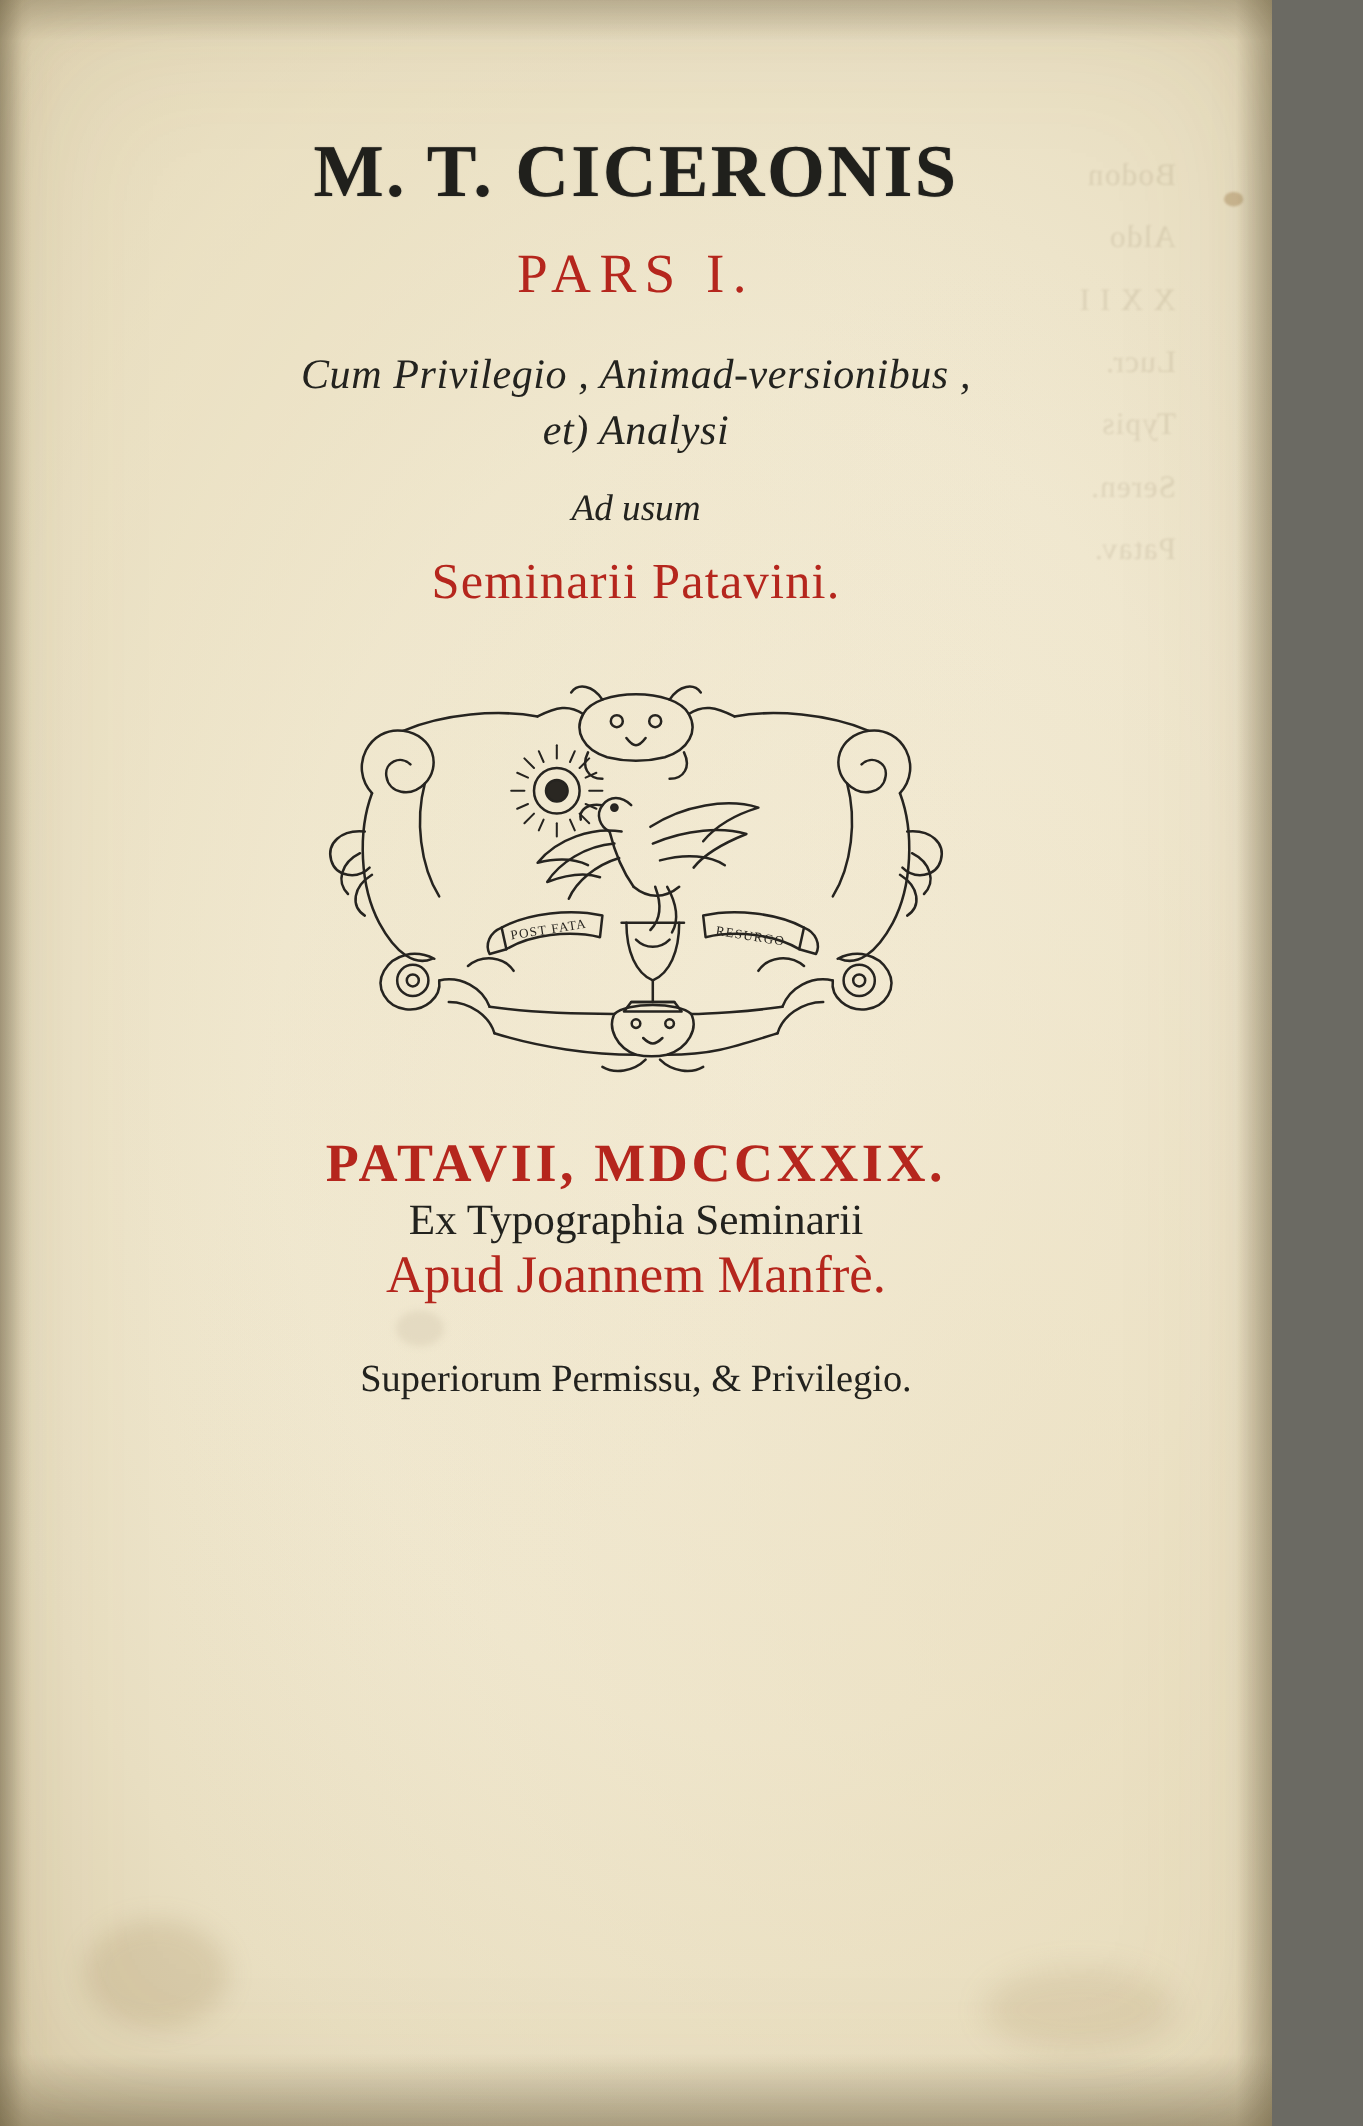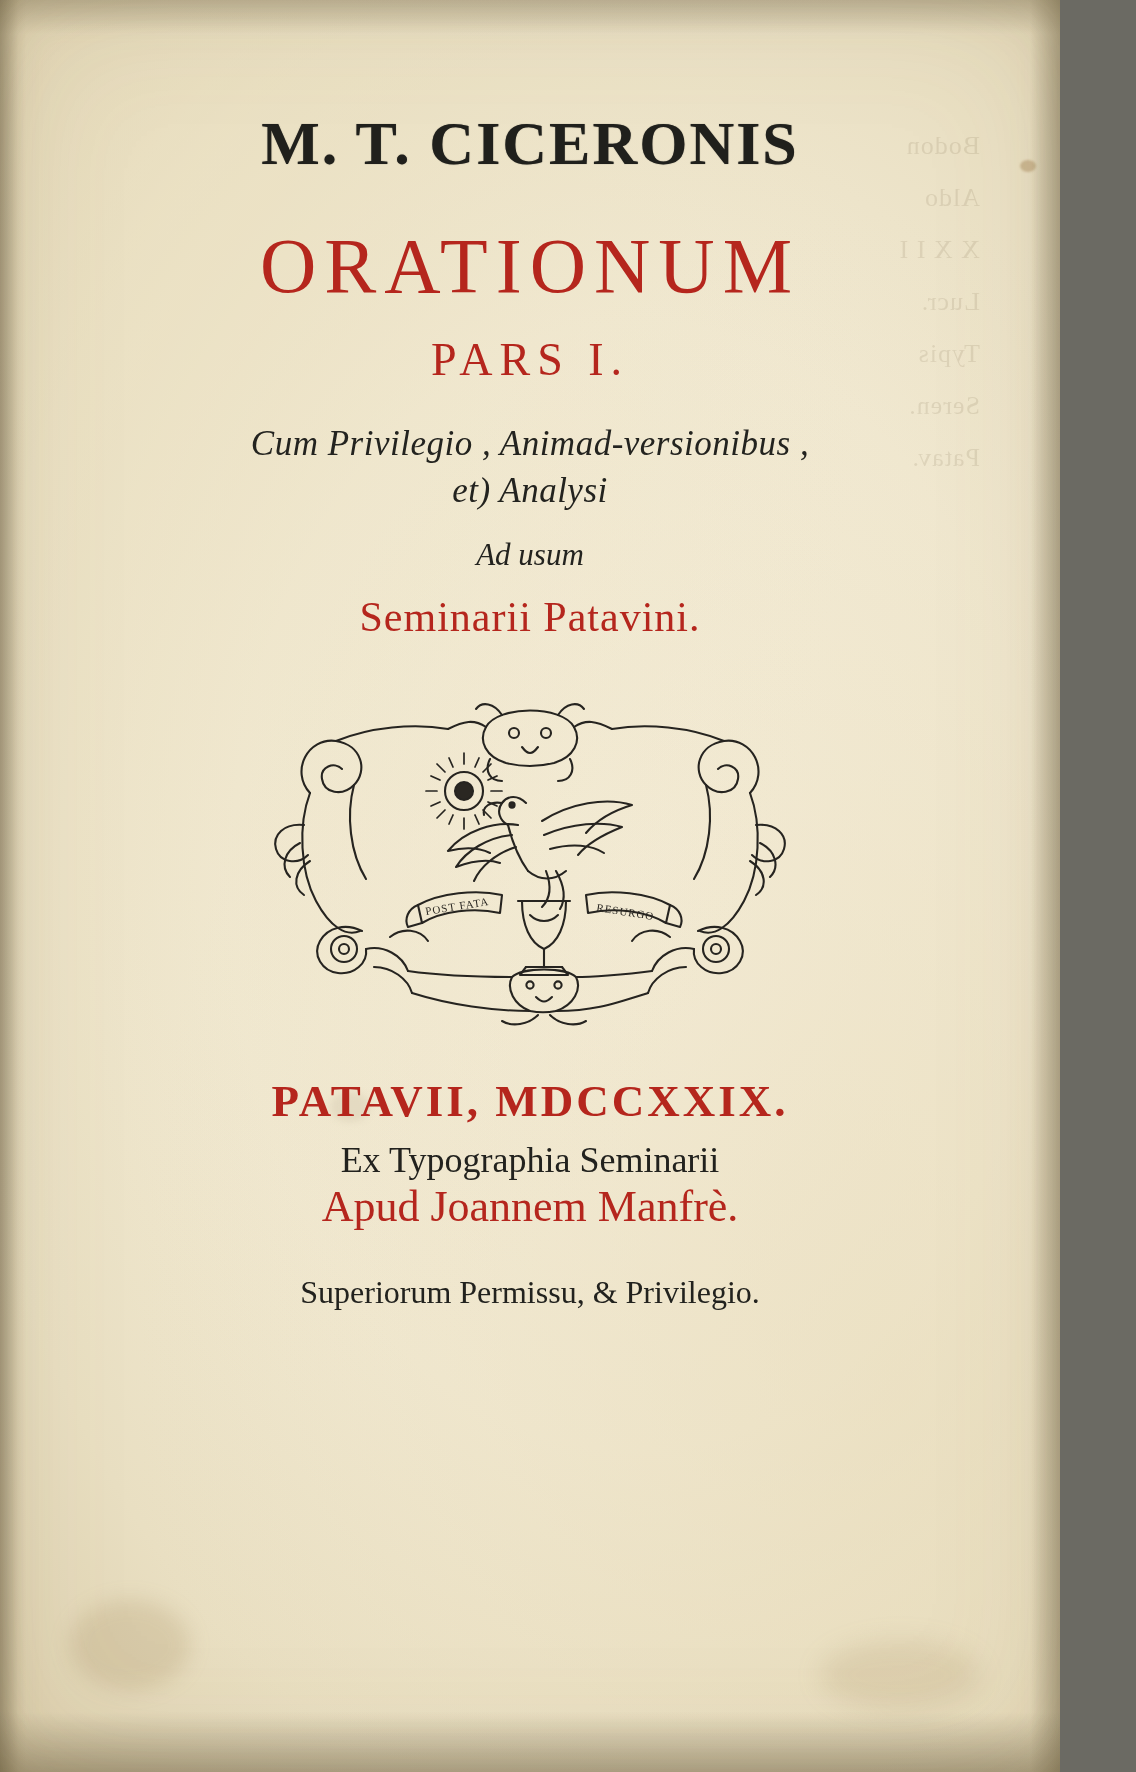--- a/index.html
+++ b/index.html
@@ -149,21 +149,21 @@
 
   .imprint-place {
     margin-top: 40px;
     font-size: 45px;
     letter-spacing: 3px;
     color: #b5261d;
     font-family: "Liberation Serif", serif;
     font-weight: 600;
   }
   .imprint-press {
-    margin-top: 12px;
+    margin-top: 0;
     font-size: 36px;
     color: #22221e;
     font-family: "Liberation Serif", serif;
   }
   .imprint-printer {
     margin-top: 0;
     font-size: 44px;
     color: #b5261d;
     font-family: "Liberation Serif", serif;
   }
@@ -194,21 +194,20 @@
   <div class="stain" style="left:1062px; top:430px; width:10px; height:9px; background:rgba(150,110,55,0.3); filter:blur(1px);"></div>
   <div class="stain" style="left:1090px; top:1020px; width:14px; height:30px; background:rgba(160,120,60,0.28); filter:blur(2px);"></div>
   <div class="stain" style="left:330px; top:1092px; width:40px; height:30px; background:rgba(225,215,190,0.8); filter:blur(3px);"></div>
   <div class="stain" style="left:70px; top:1600px; width:120px; height:90px; background:rgba(150,120,70,0.18); filter:blur(10px);"></div>
   <div class="stain" style="left:820px; top:1640px; width:160px; height:70px; background:rgba(150,120,70,0.14); filter:blur(12px);"></div>
 
   <div class="content">
 
     <div class="line-title ink-soft">M. T. CICERONIS</div>
 
-    <div class="line-orationum ink-soft">ORATIONUM</div>
 
     <div class="line-pars ink-soft">PARS I.</div>
 
     <div class="italic-block">
       <div>Cum Privilegio , Animad-versionibus ,</div>
       <div>et) Analysi</div>
     </div>
 
 
     <div class="line-adusum">Ad usum</div>

